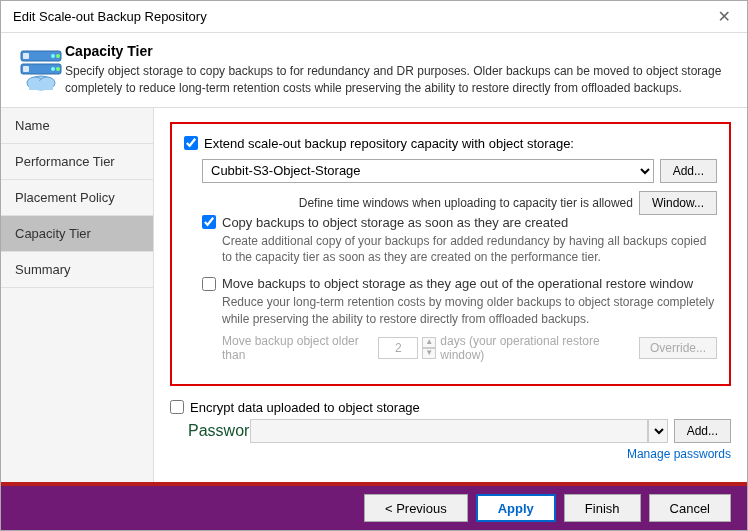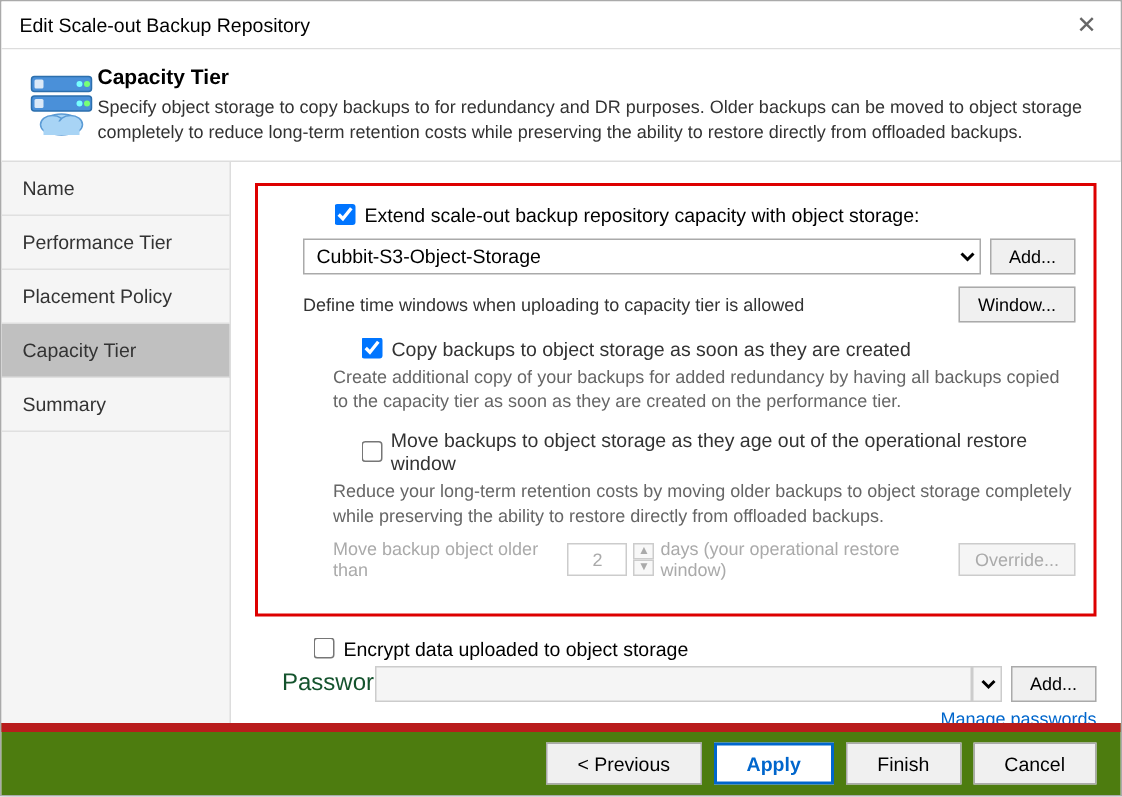--- a/index.html
+++ b/index.html
@@ -98,21 +98,20 @@
     .row-line {
       display: flex;
       align-items: center;
       margin-bottom: 8px;
     }
     .checkbox-label {
       display: flex;
       align-items: center;
       font-size: 13px;
       cursor: pointer;
-      margin-left: 39px;
     }
     .checkbox-label input[type=checkbox] {
       margin-right: 6px;
       width: 14px;
       height: 14px;
     }
     .select-row {
       display: flex;
       align-items: center;
       margin-left: 18px;
@@ -132,23 +131,22 @@
       font-size: 12px;
       border: 1px solid #aaa;
       background: #f0f0f0;
       cursor: pointer;
       margin-left: 6px;
       white-space: nowrap;
     }
     .define-row {
       display: flex;
       align-items: center;
-      justify-content: space-between;
+      justify-content: flex-end;
       margin-left: 18px;
-      margin-bottom: 10px;
       font-size: 12px;
       color: #333;
     }
     .option-section {
       margin-left: 18px;
       margin-bottom: 10px;
     }
     .option-title {
       font-size: 13px;
       color: #333;
@@ -234,27 +232,27 @@
       justify-content: flex-end;
       margin-top: 4px;
     }
     .manage-link {
       font-size: 12px;
       color: #0066cc;
       cursor: pointer;
       text-decoration: none;
     }
     .footer {
-      border-top: 6px solid #b91c1c;
+      border-top: 4px solid #b91c1c;
       padding: 8px 16px;
       display: flex;
       justify-content: flex-end;
       align-items: center;
       gap: 8px;
-      background: #4d7c0f;
+      background: #701a75;
       height: 48px;
     }
     .footer-btn {
       height: 28px;
       padding: 0 20px;
       font-size: 13px;
       border: 1px solid #aaa;
       background: #f0f0f0;
       cursor: pointer;
     }

